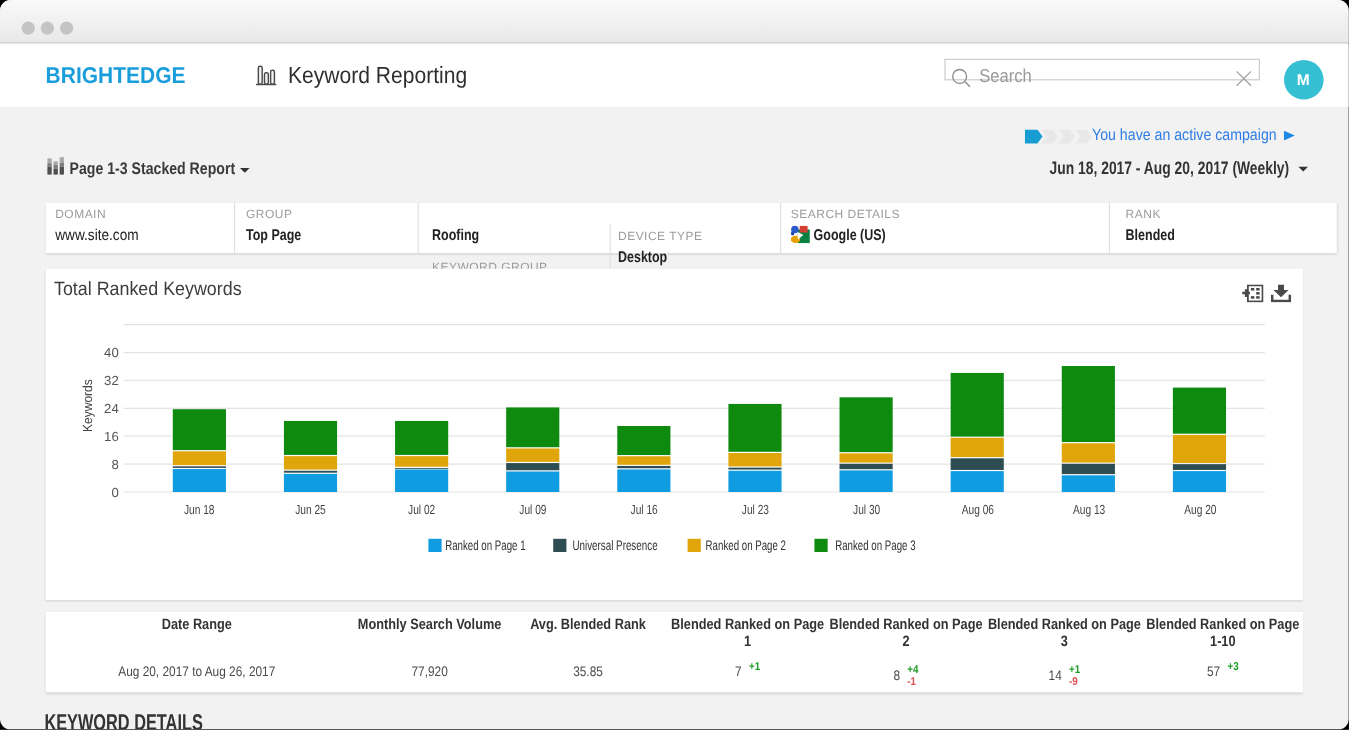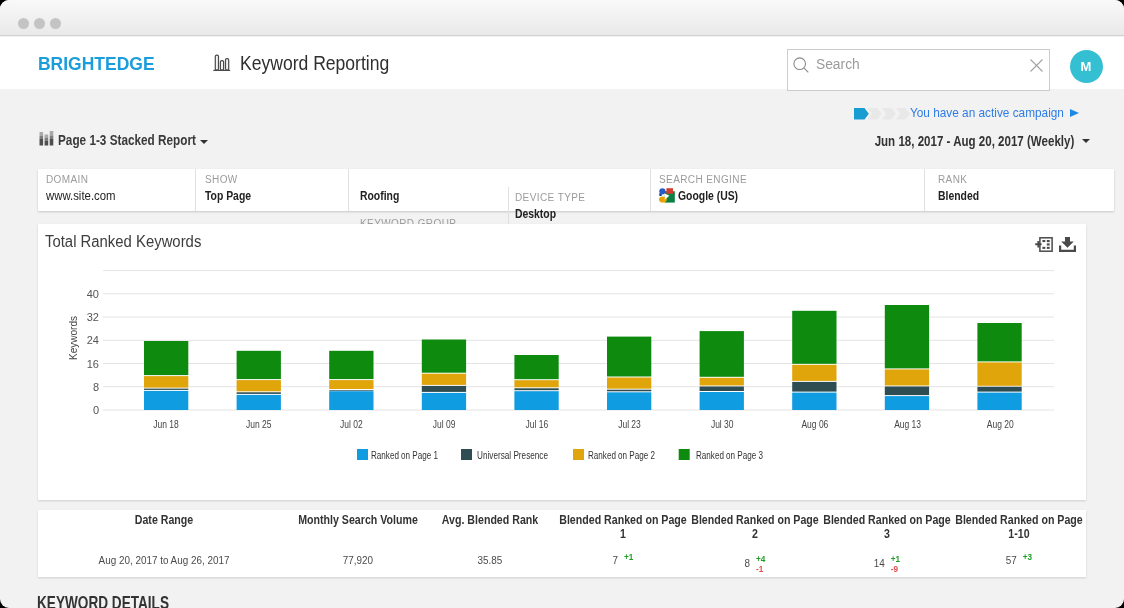--- a/index.html
+++ b/index.html
@@ -12,21 +12,21 @@
           background:linear-gradient(#f9f9f9,#e9e9e9);border-bottom:1px solid #d2d2d2;box-sizing:border-box;}
   .dot{position:absolute;top:18px;width:11px;height:11px;border-radius:50%;background:#c4c4c4;}
   .urlbar{position:absolute;left:289px;top:11px;width:549px;height:22px;border-radius:11px;
           background:#fff;border:1px solid #ececec;box-sizing:border-box;box-shadow:0 1px 1px rgba(0,0,0,0.04);}
   .urltext{position:absolute;left:0;right:0;top:4px;text-align:center;font-size:13px;color:#3a3a3a;}
 
   
   .header{position:absolute;top:37px;left:0;width:1124px;height:52px;background:#fff;}
   .logo{position:absolute;left:38px;top:52.5px;font-size:19px;font-weight:bold;color:#1a9ddb;transform:scaleX(0.92);transform-origin:0 0;white-space:nowrap;}
   .apptitle{position:absolute;left:240px;top:51.5px;font-size:19.5px;font-weight:400;color:#2f2f2f;transform:scaleX(0.9);transform-origin:0 0;white-space:nowrap;}
-  .searchbox{position:absolute;left:787px;top:49px;width:263px;height:42px;border:1px solid #ccc;background:#fff;box-sizing:border-box;padding-left:44px;}
+  .searchbox{position:absolute;left:787px;top:49px;width:263px;height:18px;border:1px solid #ccc;background:#fff;box-sizing:border-box;padding-left:44px;}
   .searchph{position:absolute;left:28px;top:5px;font-size:15.5px;color:#9a9a9a;transform:scaleX(0.89);transform-origin:0 0;}
   .avatar{position:absolute;left:1069.5px;top:49.5px;width:33px;height:33px;border-radius:50%;background:#35bfd2;
           color:#fff;font-size:13px;font-weight:bold;text-align:center;line-height:33px;}
 
   
   .camp-text{position:absolute;left:910px;top:104.5px;font-size:13.5px;color:#2e7ce4;transform:scaleX(0.875);transform-origin:0 0;white-space:nowrap;}
   
   .repsel{position:absolute;left:58px;top:132px;font-size:14px;font-weight:700;color:#3a3a3a;transform:scaleX(0.84);transform-origin:0 0;white-space:nowrap;}
   .daterange{position:absolute;right:34px;top:132px;display:flex;align-items:center;gap:8px;}
   .daterange .txt{font-size:15px;font-weight:700;color:#333;transform:scaleX(0.77);transform-origin:100% 50%;white-space:nowrap;}
@@ -113,33 +113,33 @@
       <span class="txt">Jun 18, 2017 - Aug 20, 2017 (Weekly)</span>
       <span style="width:0;height:0;border-left:4px solid transparent;border-right:4px solid transparent;border-top:4px solid #333;"></span>
     </div>
 
   <div class="filterbar">
     <div class="fcell" style="left:0;width:157px;">
         <div class="flabel" style="left:8px;">DOMAIN</div>
         <div class="fvalue" style="left:8px;font-weight:400;font-size:13px;transform:scaleX(0.875);">www.site.com</div>
       </div>
     <div class="fcell" style="left:157px;width:153px;">
-        <div class="flabel" style="left:9px;">SHOW</div>
+        <div class="flabel" style="left:9px;">GROUP</div>
         <div class="fvalue" style="left:9px;">Top Page</div>
       </div>
     <div class="fcell" style="left:310px;width:160px;">
         <div class="flabel" style="left:11px;margin-top:44px;">KEYWORD GROUP</div>
         <div class="fvalue" style="left:11px;">Roofing</div>
       </div>
     <div class="fcell" style="left:470px;width:142px;margin-top:18px;">
         <div class="flabel" style="left:6px;">DEVICE TYPE</div>
         <div class="fvalue" style="left:6px;">Desktop</div>
       </div>
     <div class="fcell" style="left:612px;width:274px;">
-      <div class="flabel" style="left:8px;">SEARCH ENGINE</div>
+      <div class="flabel" style="left:8px;">SEARCH DETAILS</div>
       <svg class="abs" style="left:8px;top:19px;" width="16" height="15" viewBox="0 0 16 15">
         <rect x="5.8" y="3.2" width="10" height="11.4" fill="#0b8043"></rect>
         <rect x="7.4" y="0.2" width="6.6" height="5.6" fill="#d23f31"></rect>
         <rect x="0.3" y="5.2" width="2.4" height="2.8" fill="#1a3f9c"></rect>
         <circle cx="3.4" cy="3.3" r="3.1" fill="#2a5ac9"></circle>
         <ellipse cx="3.9" cy="11.5" rx="3.9" ry="3.1" fill="#e8a202"></ellipse>
         <path d="M5.8 5.4 L10.4 7.8 L5.8 11.8 Z" fill="#fff"></path>
       </svg>
       <div class="fvalue" style="left:27px;">Google (US)</div>
     </div>

